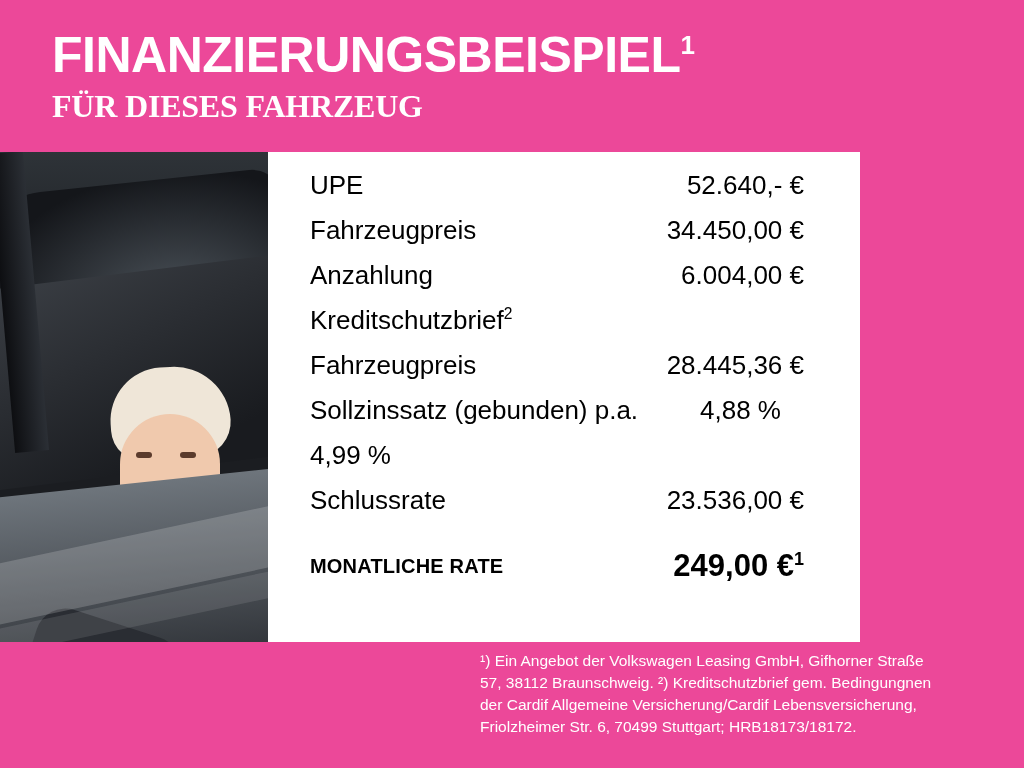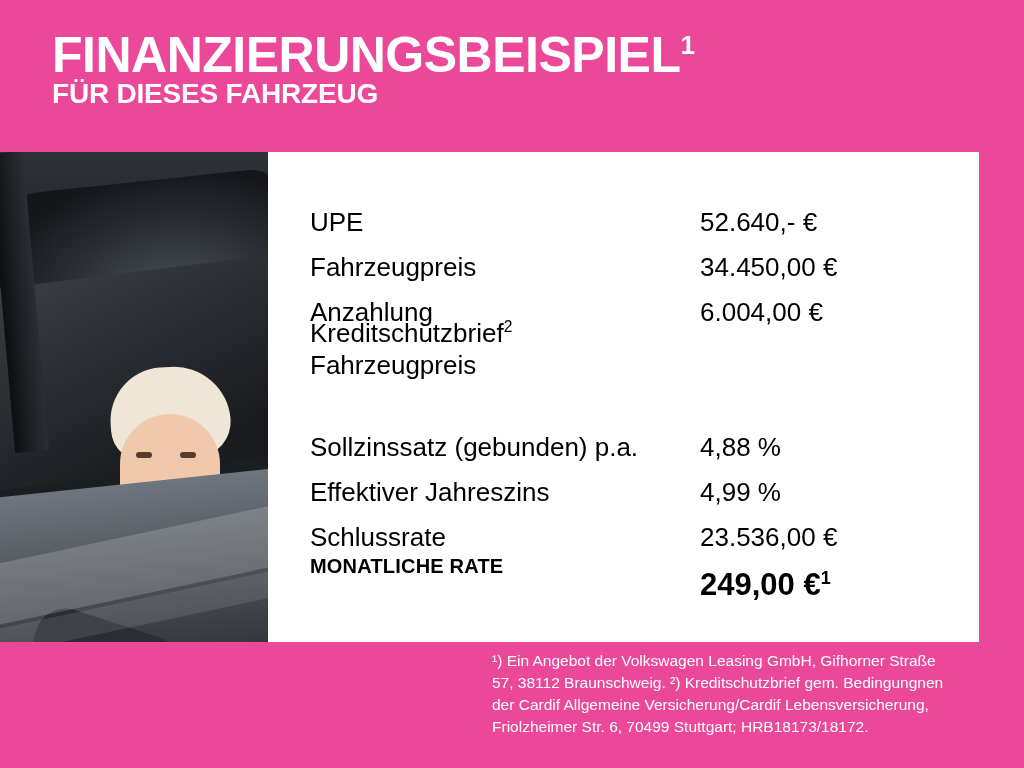--- a/index.html
+++ b/index.html
@@ -39,25 +39,27 @@
     line-height: 1.0;
     white-space: nowrap;
   }
   .headline-1 sup {
     font-size: 0.52em;
     vertical-align: super;
     line-height: 0;
   }
   .headline-2 {
     color: #ffffff;
-    font-size: 28px;
+    font-size: 32px;
     font-weight: bold;
     letter-spacing: -0.2px;
     line-height: 1.0;
+    margin-top: 10px;
     white-space: nowrap;
+    font-family: Liberation Serif, serif;
   }
 
   
   .photo {
     position: absolute;
     left: 0;
     top: 152px;
     width: 268px;
     height: 490px;
     overflow: hidden;
@@ -221,25 +223,25 @@
     height: 26px;
     background: rgba(255,255,255,0.10);
     transform: rotate(-12deg);
   }
 
   
   .panel {
     position: absolute;
     left: 268px;
     top: 152px;
-    width: 711px;
+    width: 592px;
     height: 490px;
     background: #ffffff;
     box-sizing: border-box;
-    padding: 18px 0 0 0;
+    padding: 18px 12px 0 0;
   }
   .rows {
     padding: 0 44px 0 42px;
   }
   .row {
     display: flex;
     align-items: baseline;
     height: 45px;
   }
   .row .label {
@@ -250,21 +252,20 @@
   }
   .row .label sup {
     font-size: 0.6em;
     vertical-align: super;
     line-height: 0;
   }
   .row .value {
     font-size: 26px;
     color: #000000;
     white-space: nowrap;
-    margin-top: 37px;
   }
   .row.total {
     height: 56px;
     margin-top: 8px;
     align-items: center;
   }
   .row.total .label {
     font-size: 20px;
     font-weight: bold;
     letter-spacing: 0.2px;
@@ -275,21 +276,21 @@
   }
   .row.total .value sup {
     font-size: 0.58em;
     vertical-align: super;
     line-height: 0;
   }
 
   
   .footnote {
     position: absolute;
-    left: 492px;
+    left: 480px;
     top: 650px;
     width: 455px;
     color: #ffffff;
     font-size: 15.5px;
     line-height: 1.42;
   }
   .footnote p {
     margin: 0;
   }
 </style>
@@ -342,29 +343,29 @@
         <div class="value">6.004,00 €</div>
       </div>
 
       <div class="row">
         <div class="label"><span>Kreditschutzbrief</span><sup>2</sup></div>
         <div class="value"></div>
       </div>
 
       <div class="row">
         <div class="label">Fahrzeugpreis</div>
+        <div class="value">28.445,36 €</div>
       </div>
 
       <div class="row">
         <div class="label">Sollzinssatz (gebunden) p.a.</div>
         <div class="value">4,88 %</div>
       </div>
 
       <div class="row">
-        <div class="label">Effektiver Jahreszins</div>
         <div class="value">4,99 %</div>
       </div>
 
 
       <div class="row">
         <div class="label">Schlussrate</div>
         <div class="value">23.536,00 €</div>
       </div>
 
       <div class="row total">

